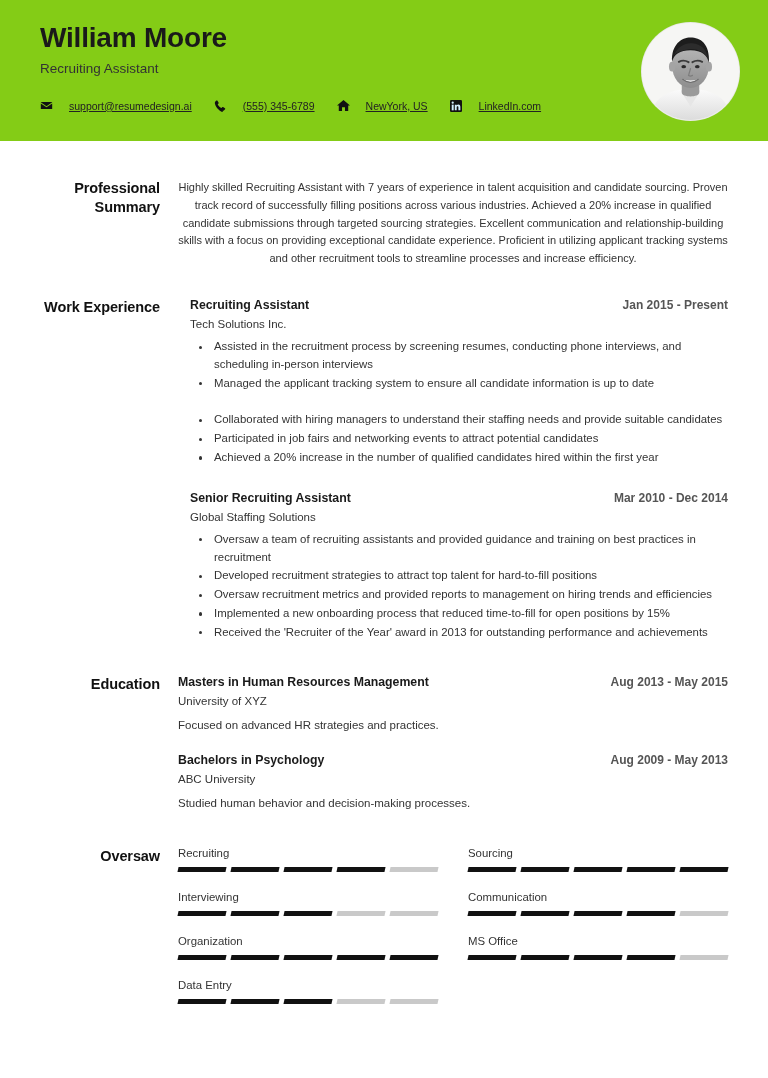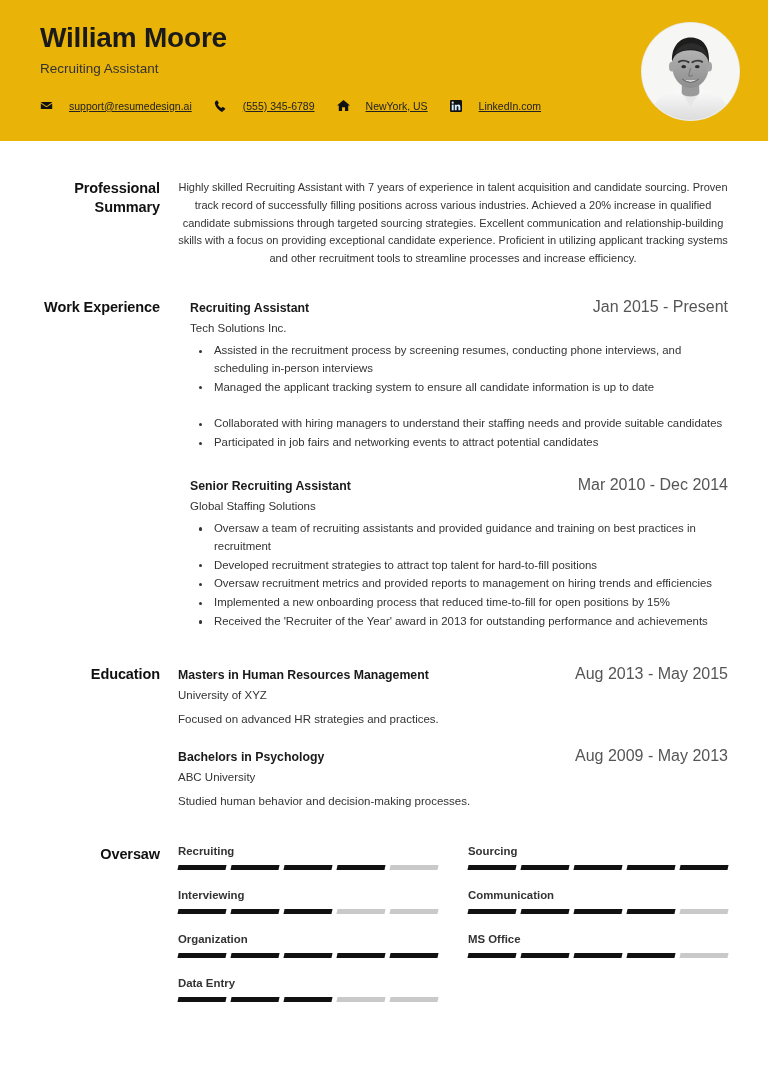--- a/index.html
+++ b/index.html
@@ -8,21 +8,21 @@
     width: 768px;
     height: 1078px;
     background: #ffffff;
     font-family: "Liberation Sans", sans-serif;
     color: #333333;
     overflow: hidden;
   }
 
   
   .header {
-    background: #eab308;
+    background: #84cc16;
     height: 141px;
     padding: 22px 30px 0 40px;
     position: relative;
   }
   .header-name {
     font-size: 28px;
     font-weight: bold;
     color: #1a1a1a;
     letter-spacing: -0.2px;
     line-height: 1.15;
@@ -113,24 +113,25 @@
     justify-content: space-between;
     align-items: baseline;
     gap: 12px;
   }
   .entry-title {
     font-size: 12.3px;
     font-weight: bold;
     color: #1a1a1a;
   }
   .entry-date {
-    font-size: 16px;
+    font-size: 12px;
     color: #555555;
     white-space: nowrap;
     flex: 0 0 auto;
+    font-weight: bold;
   }
   .entry-sub {
     font-size: 11.5px;
     color: #333333;
     margin-top: 6px;
   }
   .bullets {
     list-style: none;
     margin-top: 8px;
   }
@@ -166,21 +167,20 @@
   
   #skills-section { margin-top: 38px; }
   .skills-grid {
     display: grid;
     grid-template-columns: 1fr 1fr;
     column-gap: 30px;
     row-gap: 0px;
   }
   .skill {
     margin-bottom: 19px;
-    font-weight: bold;
   }
   .skill-name {
     font-size: 11.4px;
     color: #333333;
     margin-bottom: 8px;
   }
   .skill-bar {
     display: flex;
     gap: 5px;
   }
@@ -296,20 +296,21 @@
             <div class="entry-date">Jan 2015 - Present</div>
           </div>
           <div class="entry-sub">Tech Solutions Inc.</div>
           <ul class="bullets ">
             <li>Assisted in the recruitment process by screening resumes, conducting phone interviews, and scheduling in-person interviews</li>
             <li>Managed the applicant tracking system to ensure all candidate information is up to date</li>
           </ul>
           <ul class="bullets group-gap">
             <li>Collaborated with hiring managers to understand their staffing needs and provide suitable candidates</li>
             <li>Participated in job fairs and networking events to attract potential candidates</li>
+            <li>Achieved a 20% increase in the number of qualified candidates hired within the first year</li>
           </ul>
         </div>
         <div class="job">
           <div class="entry-head">
             <div class="entry-title">Senior Recruiting Assistant</div>
             <div class="entry-date">Mar 2010 - Dec 2014</div>
           </div>
           <div class="entry-sub">Global Staffing Solutions</div>
           <ul class="bullets ">
             <li>Oversaw a team of recruiting assistants and provided guidance and training on best practices in recruitment</li>

